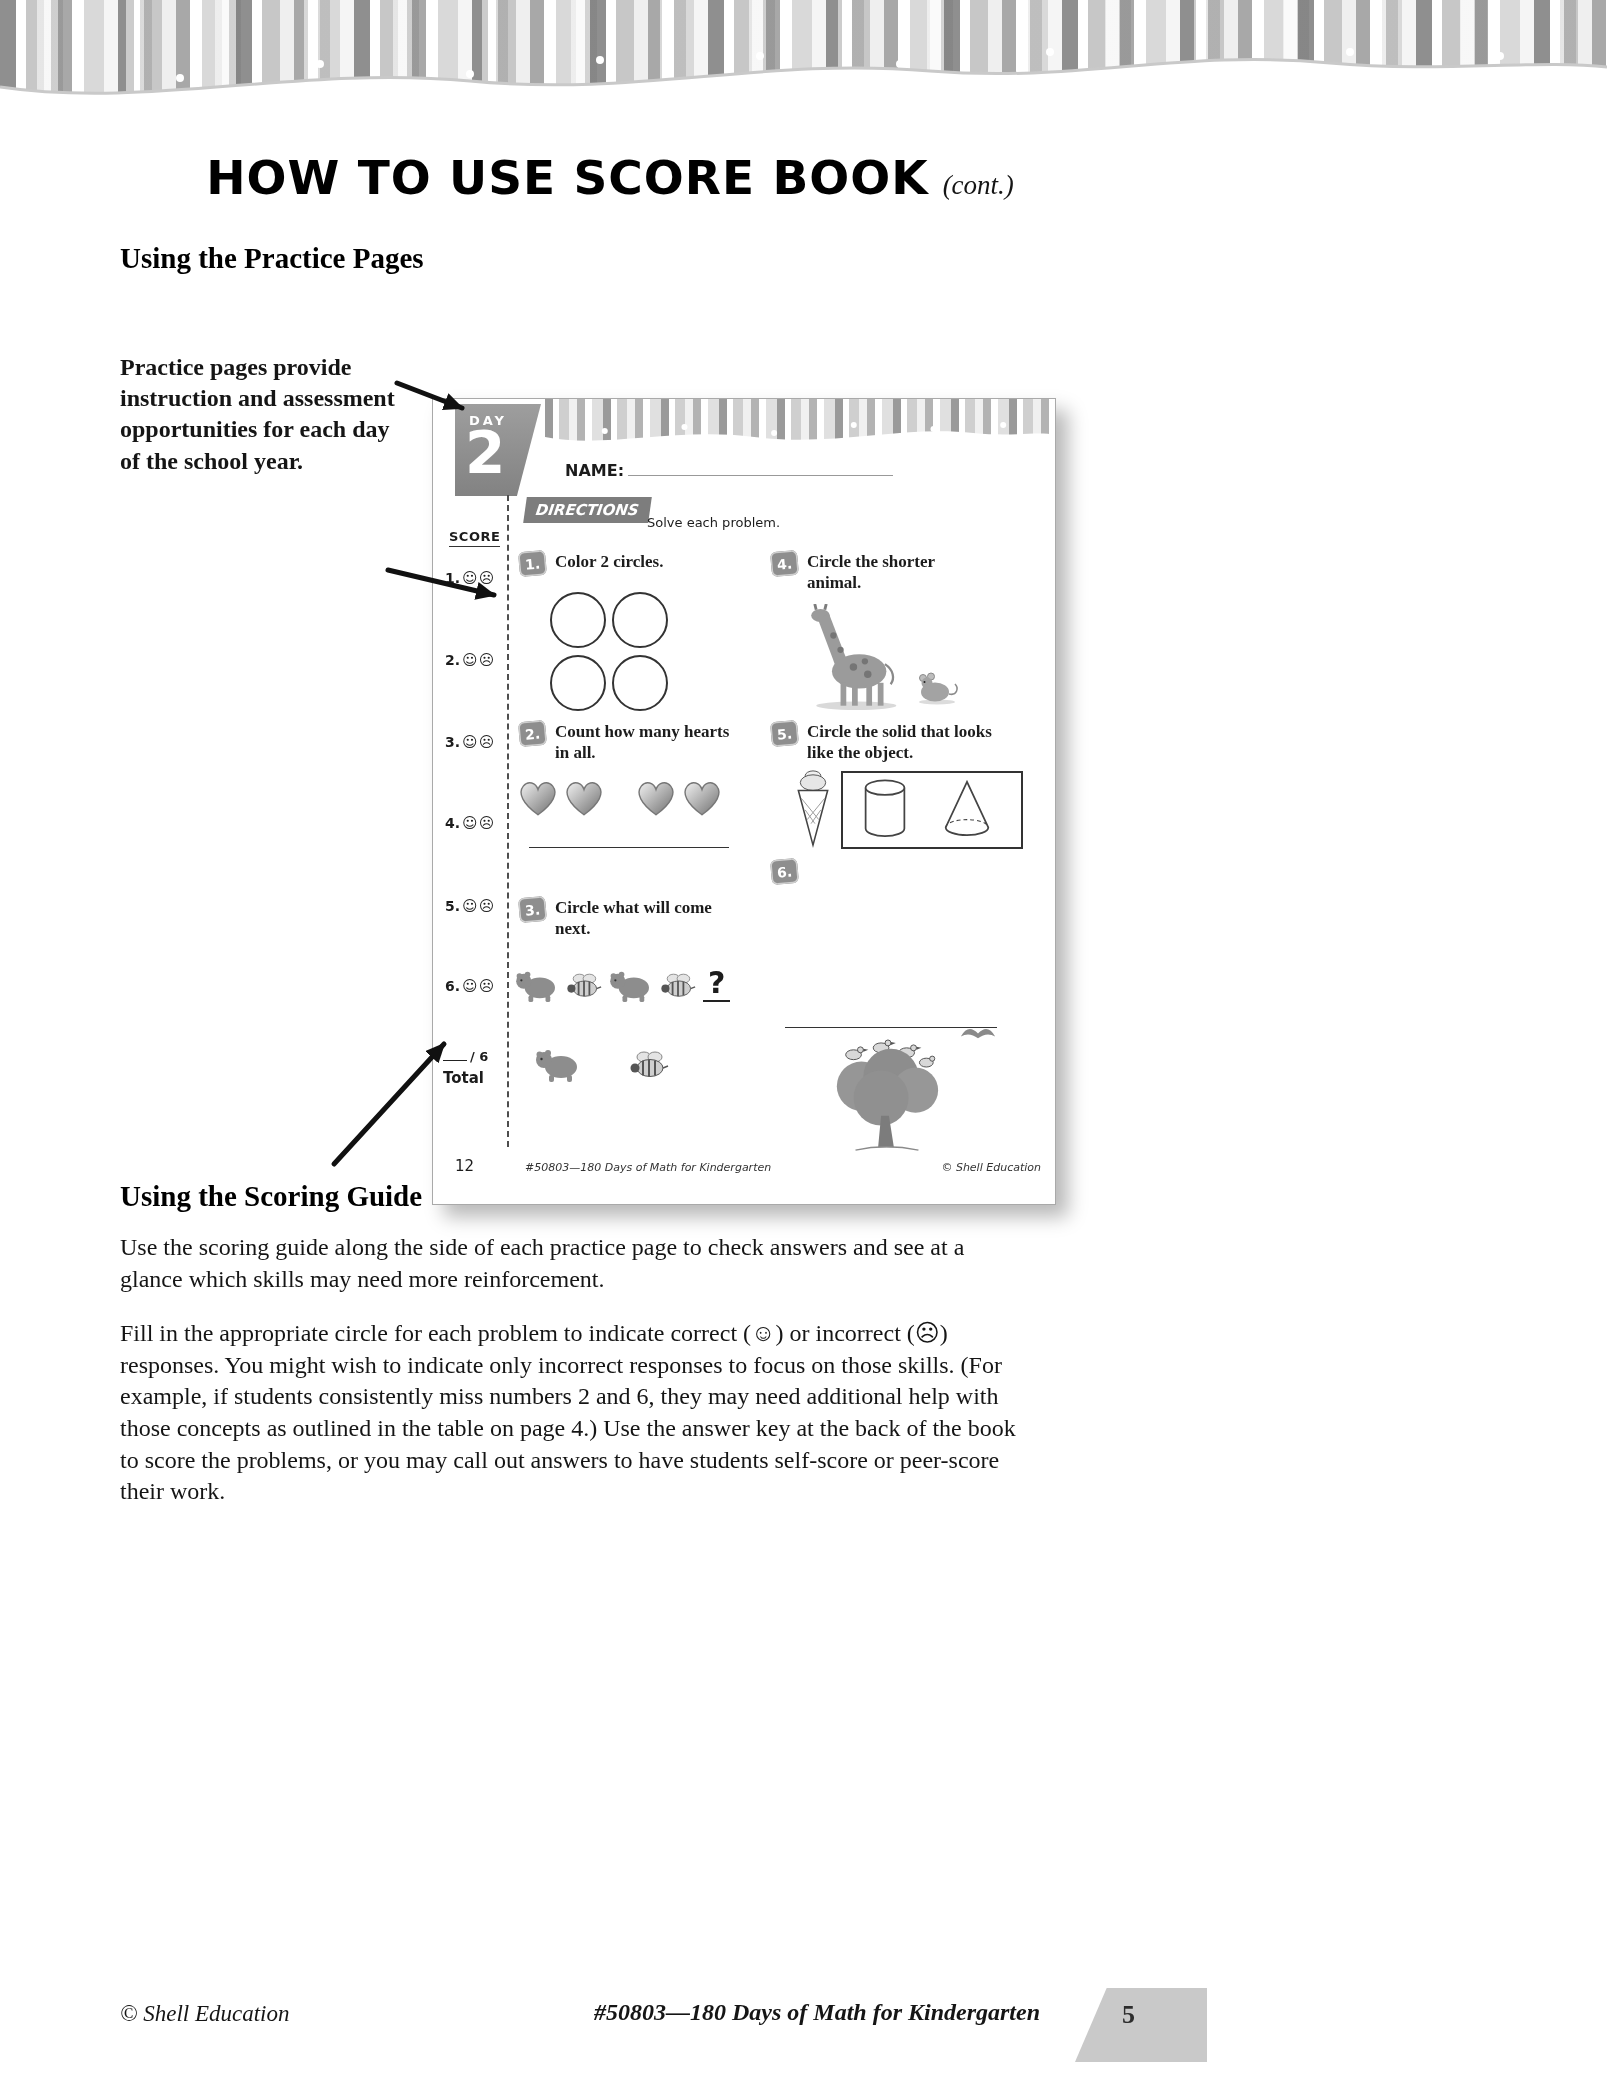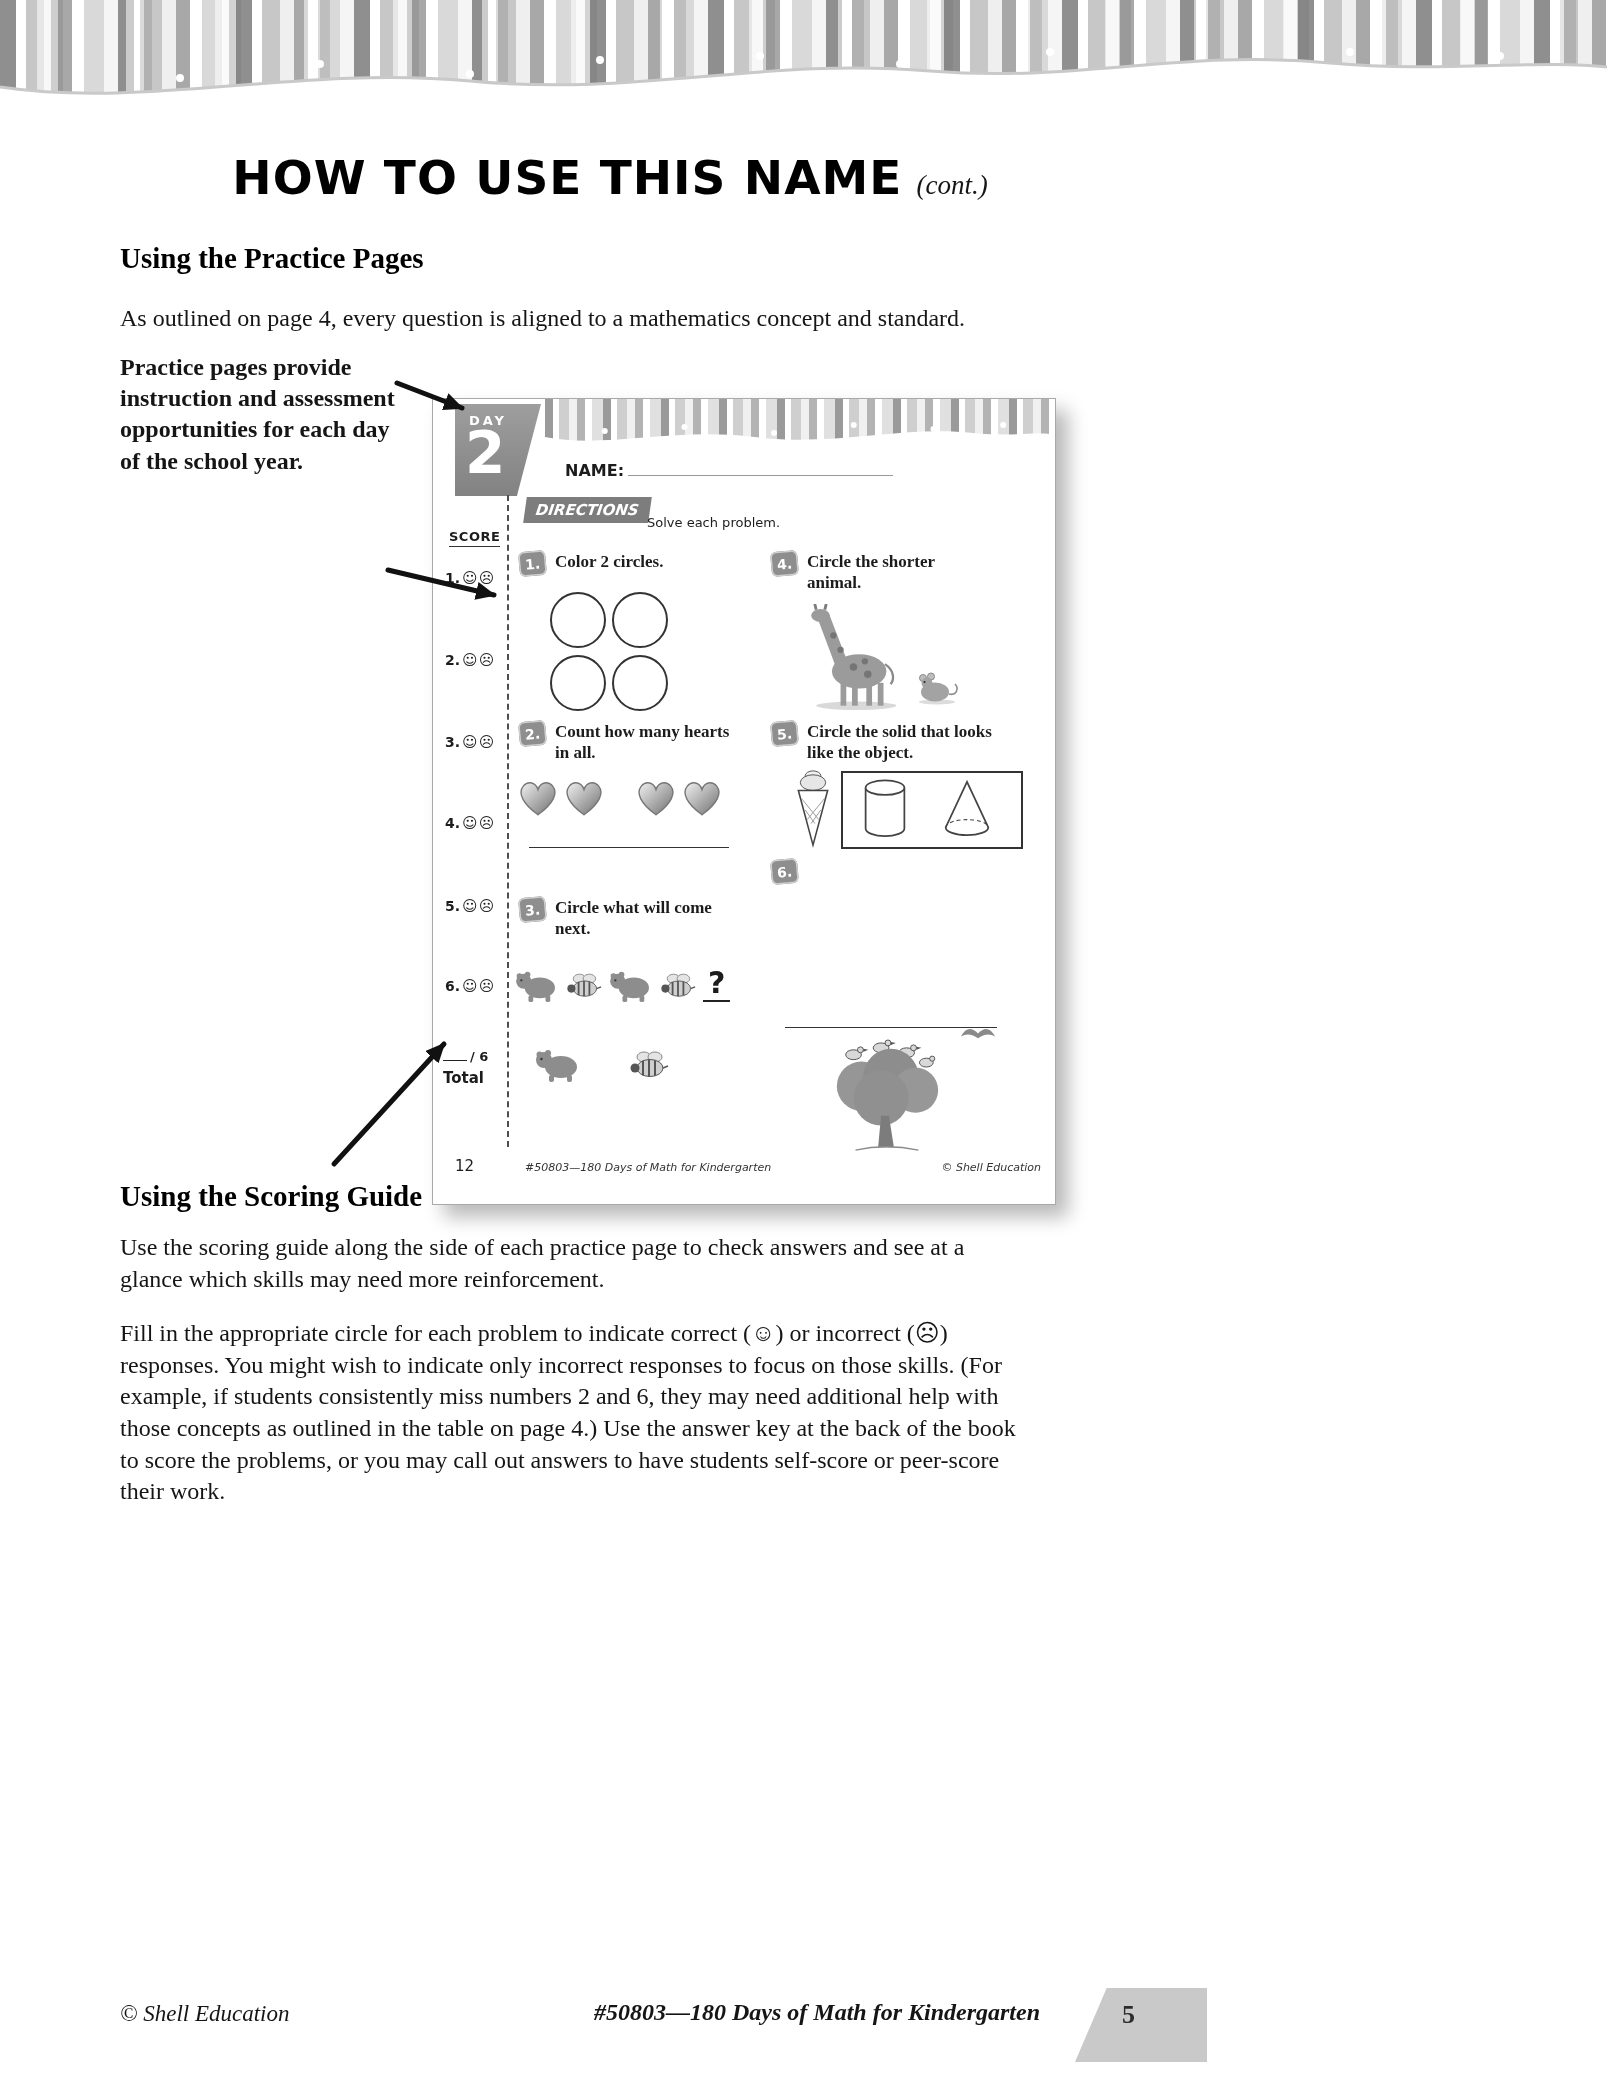--- a/index.html
+++ b/index.html
@@ -116,25 +116,24 @@
       <circle cx="1050" cy="12" r="4" fill="#fff"></circle>
         <circle cx="1200" cy="18" r="4" fill="#fff"></circle>
       <circle cx="1350" cy="12" r="4" fill="#fff"></circle>
         <circle cx="1500" cy="16" r="4" fill="#fff"></circle>
       <path d="M0,47 C150,69 300,25 470,41 C640,57 760,17 930,31 C1080,43 1180,9 1330,23 C1440,33 1540,19 1607,27 L1607,78 L0,78 Z" fill="#ffffff"></path>
       <path d="M0,47 C150,69 300,25 470,41 C640,57 760,17 930,31 C1080,43 1180,9 1330,23 C1440,33 1540,19 1607,27" fill="none" stroke="#c9c9c9" stroke-width="3"></path>
     </svg>
   </div>
 
   <div class="title-row">
-    <span class="title-main">HOW TO USE THIS NAME</span><span class="title-cont">(cont.)</span>
+    <span class="title-main">HOW TO USE SCORE BOOK</span><span class="title-cont">(cont.)</span>
   </div>
 
   <div class="sec-heading" style="top:242px">Using the Practice Pages</div>
-  <div class="intro">As outlined on page 4, every question is aligned to a mathematics concept and standard.</div>
   <div class="ann" style="top:352px">Practice pages provide instruction and assessment opportunities for each day of the school year.</div>
 
   <svg class="arrows" width="1607" height="2087">
     <g>
       <line x1="397" y1="383" x2="462" y2="408" stroke="#111" stroke-width="5" stroke-linecap="round" marker-end="url(#arrowhead)"></line>
     </g>
     <g>
       <line x1="388" y1="570" x2="494" y2="595" stroke="#111" stroke-width="5" stroke-linecap="round" marker-end="url(#arrowhead)"></line>
     </g>
     <g>

